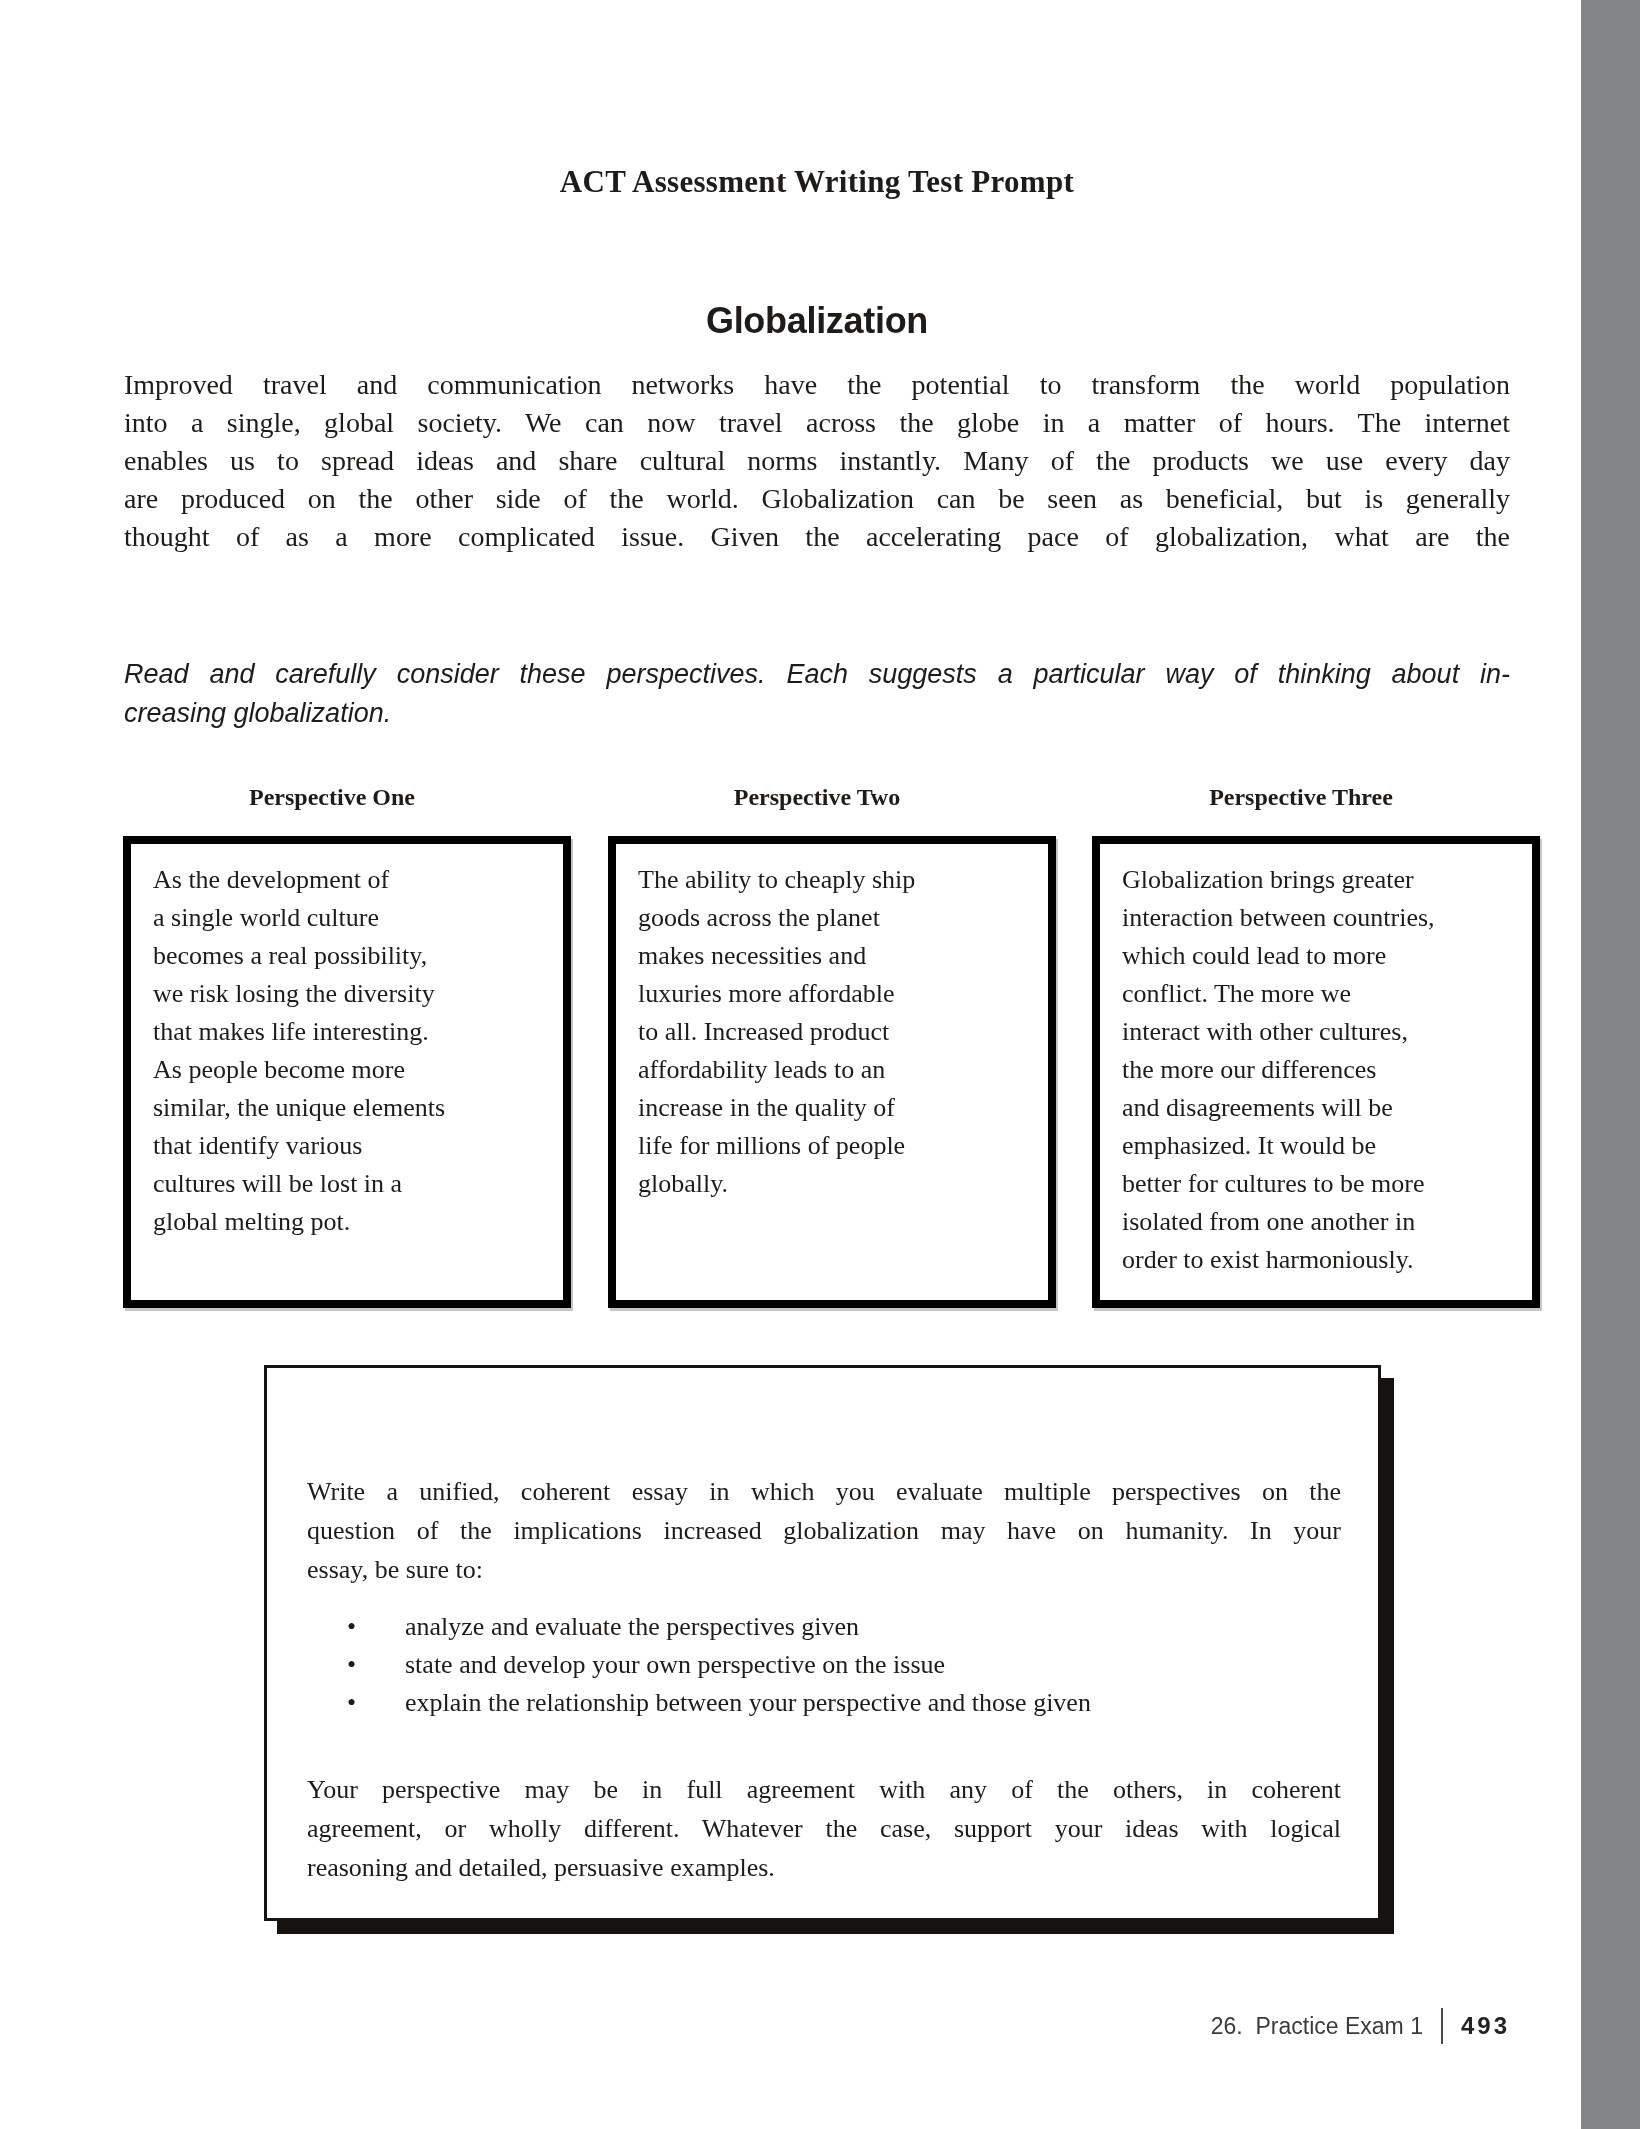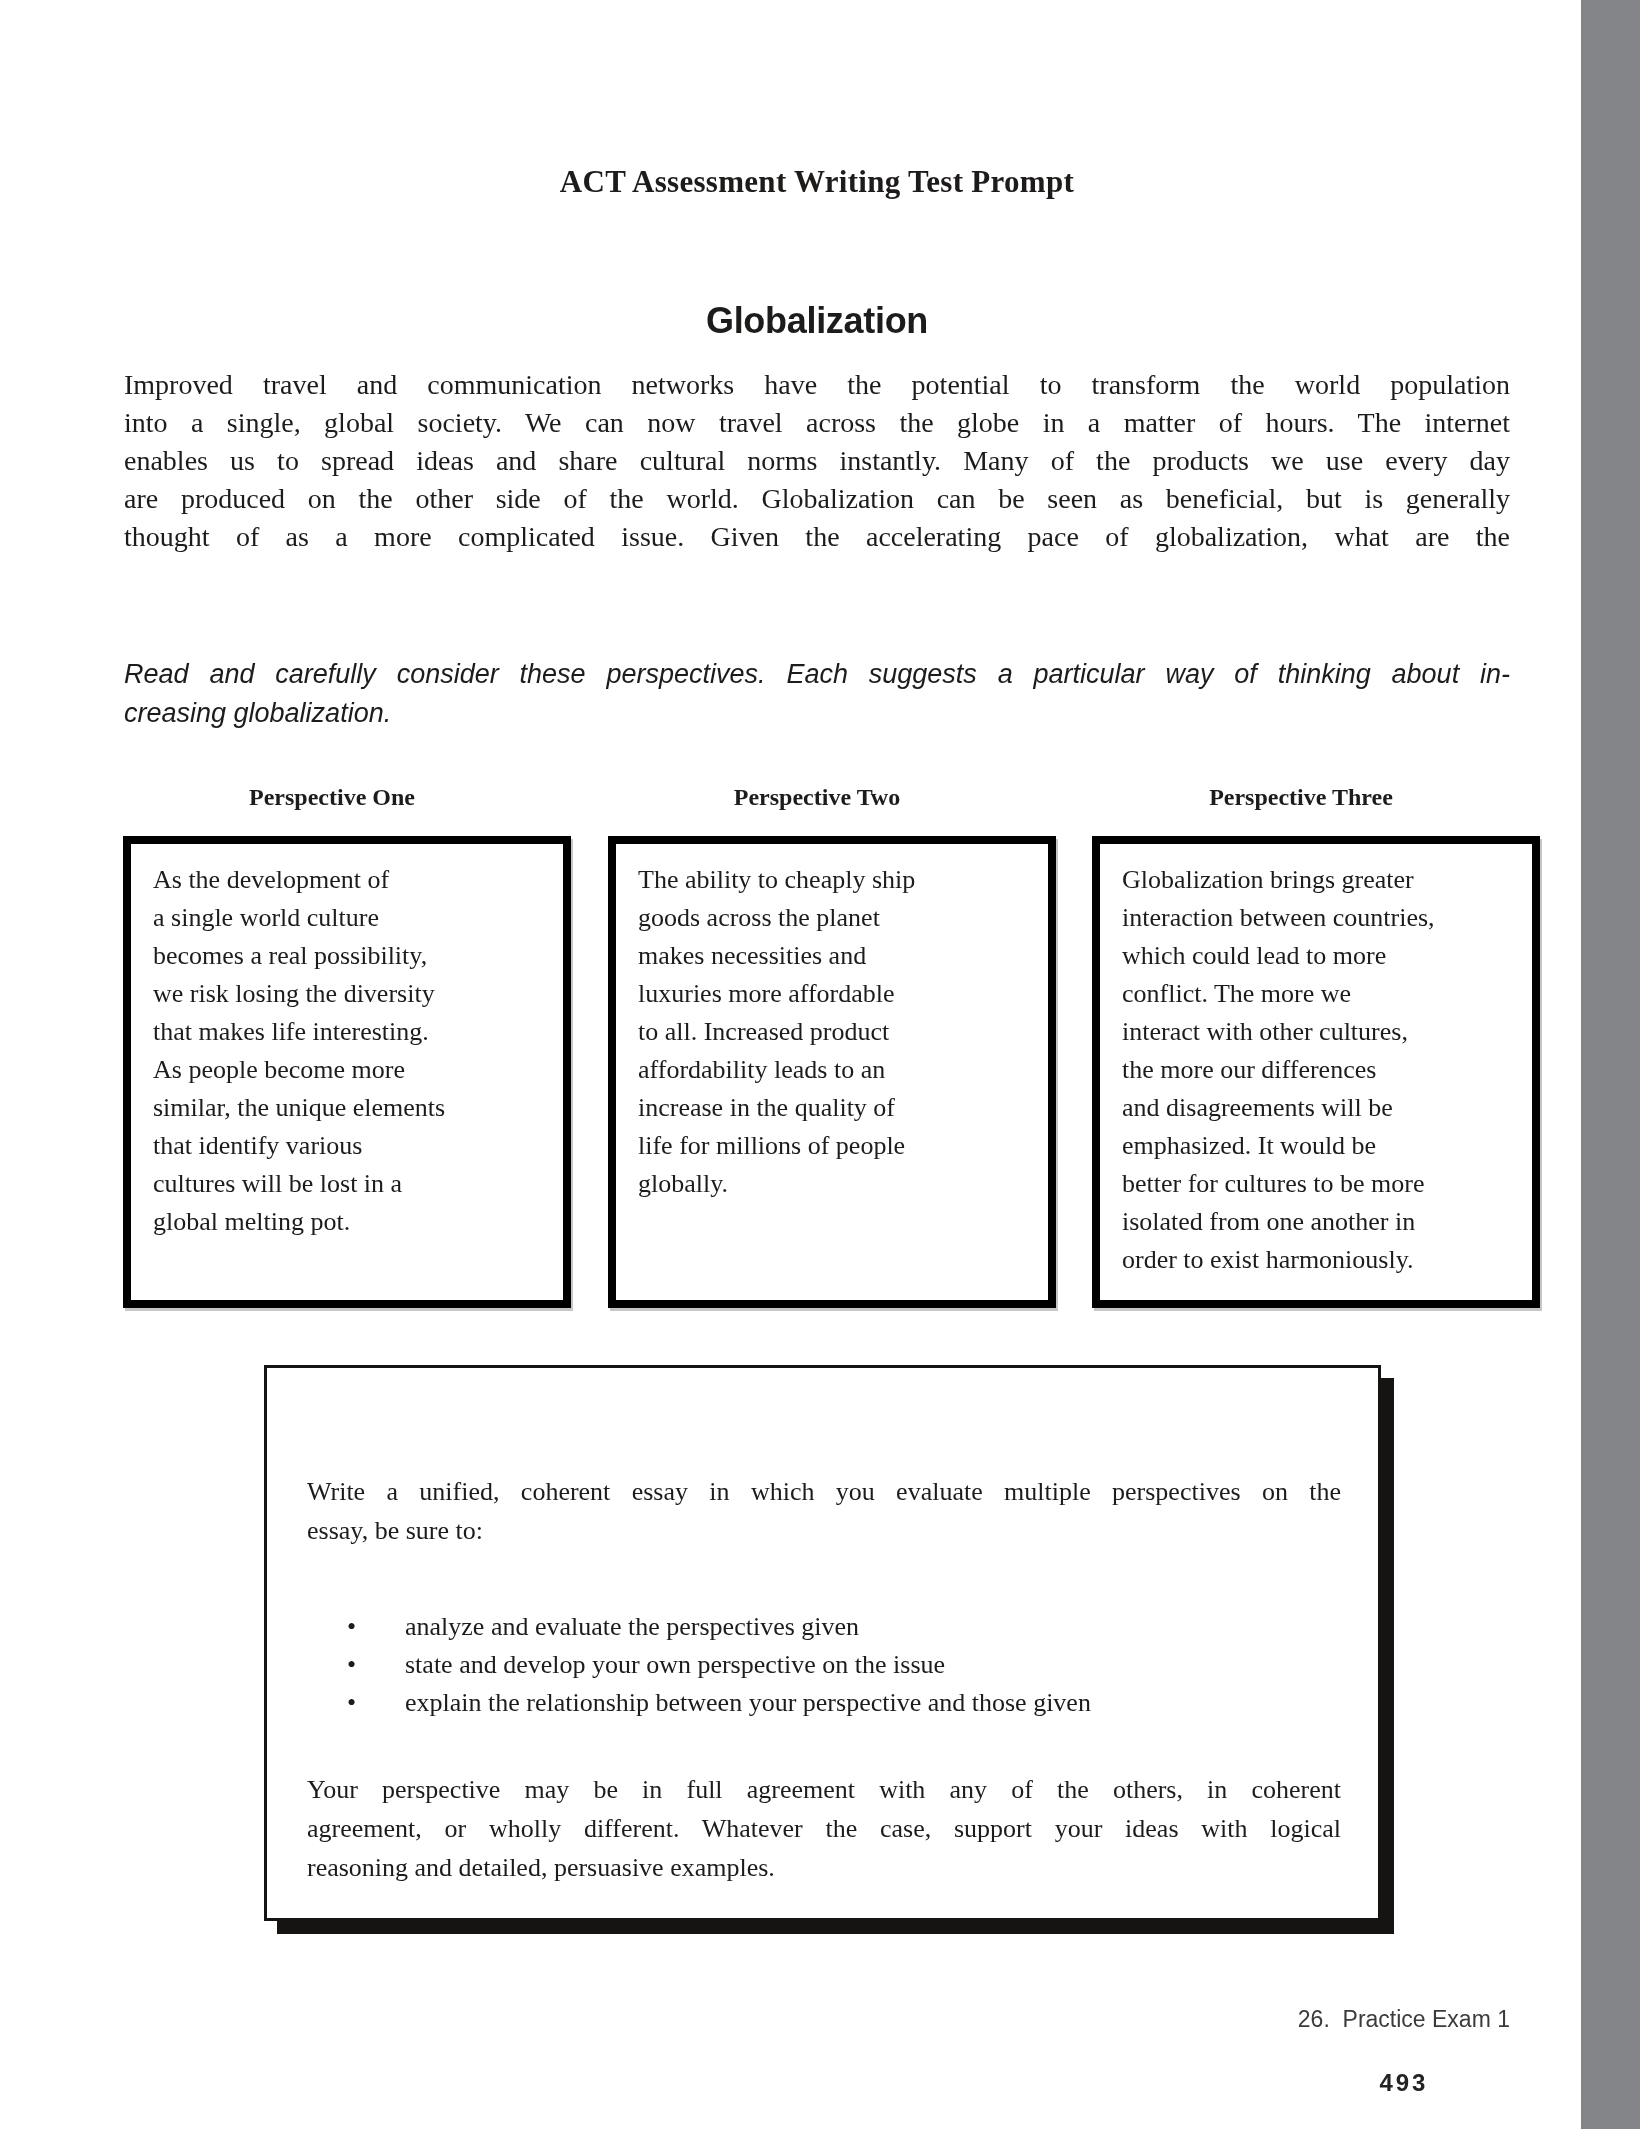--- a/index.html
+++ b/index.html
@@ -79,21 +79,21 @@
   .brow{display:flex;align-items:flex-start;}
   .bdot{width:58px;flex:0 0 58px;}
   .closing{
     position:absolute;left:40px;top:402px;width:1034px;
     font-size:26px;line-height:39px;
   }
   .footer{
     position:absolute;top:2006px;right:130px;height:40px;
     display:flex;align-items:center;gap:18px;
     font-family:"Liberation Sans", sans-serif;
-    color:#3b3b3b;font-size:23px;flex-direction:column;
+    color:#3b3b3b;font-size:23px;
   }
   .footer .chapter{white-space:pre;}
   .footer .sep{width:2px;height:36px;background:#4a4a4a;}
   .footer .pagenum{
     font-weight:bold;font-size:24px;letter-spacing:3px;color:#232323;
   }
 </style>
 </head>
 <body>
 
@@ -156,20 +156,21 @@
 emphasized. It would be
 better for cultures to be more
 isolated from one another in
 order to exist harmoniously.</div>
   </div>
 
   <div class="essay-box">
 
     <div class="essay-intro lines">
         <div class="j">Write a unified, coherent essay in which you evaluate multiple perspectives on the</div>
+        <div class="j">question of the implications increased globalization may have on humanity. In your</div>
         <div>essay, be sure to:</div>
       </div>
 
     <div class="bullet-list">
       <div class="brow">
         <span class="bdot">•</span>
         <span>analyze and evaluate the perspectives given</span>
       </div>
       <div class="brow">
         <span class="bdot">•</span>

